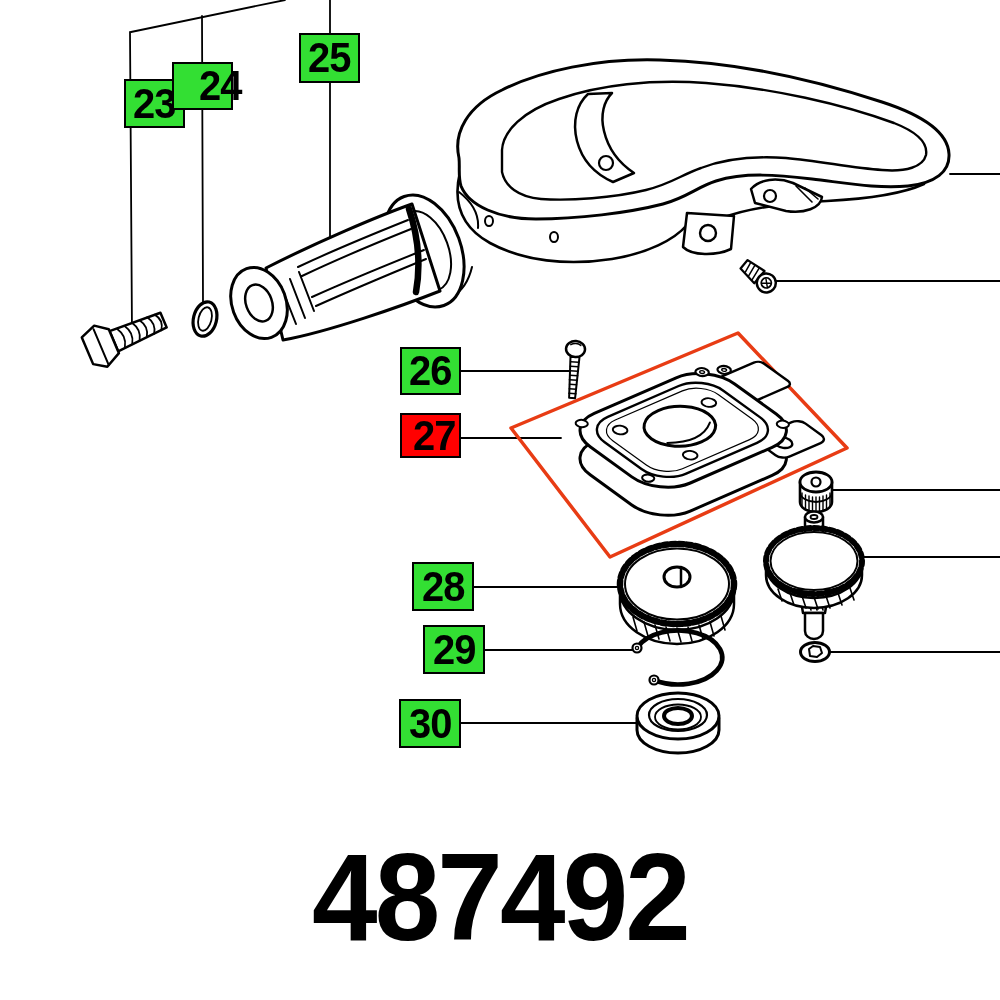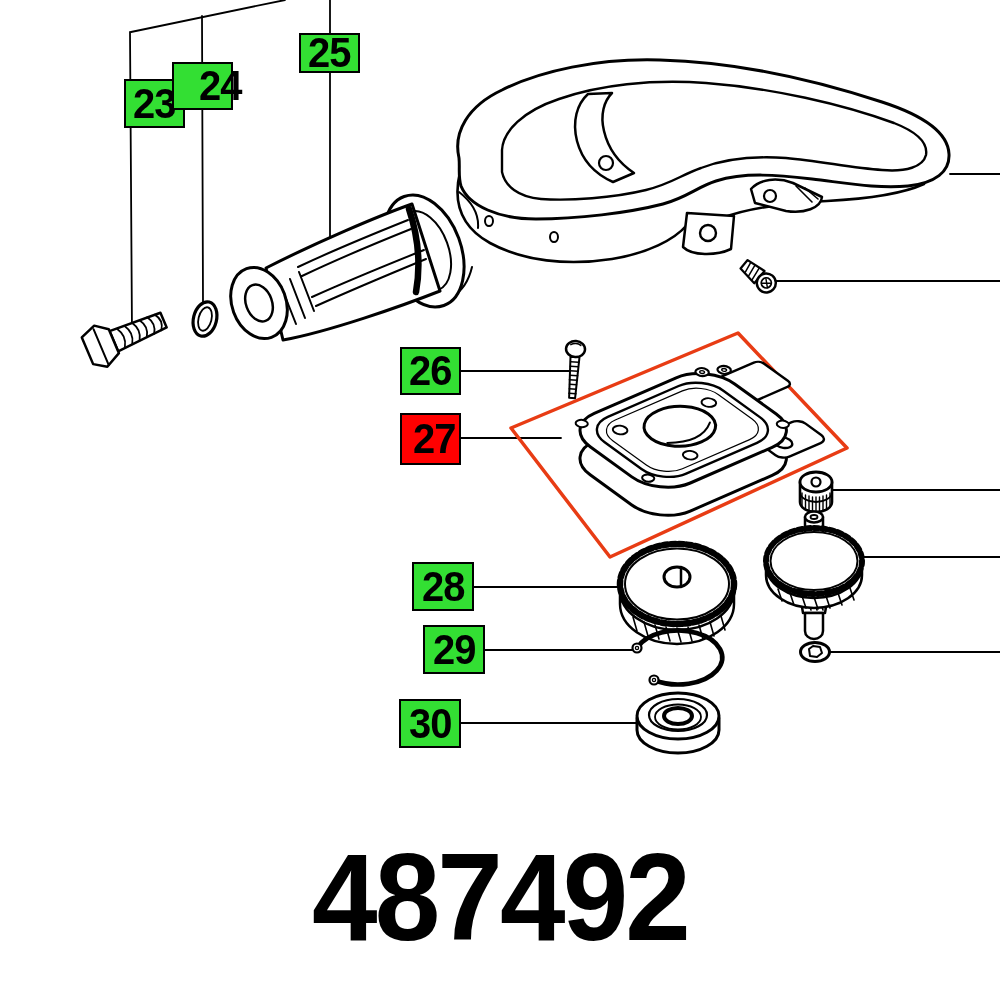--- a/index.html
+++ b/index.html
@@ -190,27 +190,27 @@
     <path stroke-width="2" d="M -6,-3 L -2,-6 L 5,-5 L 7,1 L 2,5 L -5,4 Z"></path>
   </g>
 </svg>
 
 <div class="callout green" style="left:100px;top:79px;width:61px;height:49px;margin-left:24px;">
   <span>23</span>
 </div>
 <div class="callout green" style="left:172px;top:62px;width:61px;height:48px;padding-left:36px;">
   <span>24</span>
 </div>
-<div class="callout green" style="left:299px;top:33px;width:61px;height:40px;">
+<div class="callout green" style="left:299px;top:33px;width:61px;height:50px;">
   <span>25</span>
 </div>
 <div class="callout green" style="left:400px;top:347px;width:61px;height:48px;">
   <span>26</span>
 </div>
-<div class="callout red" style="left:400px;top:413px;width:61px;height:52px;padding-left:8px;">
+<div class="callout red" style="left:400px;top:413px;width:61px;height:45px;padding-left:8px;">
   <span>27</span>
 </div>
 <div class="callout green" style="left:399px;top:562px;width:62px;height:49px;margin-left:13px;">
   <span>28</span>
 </div>
 <div class="callout green" style="left:399px;top:625px;width:62px;height:49px;margin-left:24px;">
   <span>29</span>
 </div>
 <div class="callout green" style="left:399px;top:699px;width:62px;height:49px;">
   <span>30</span>

